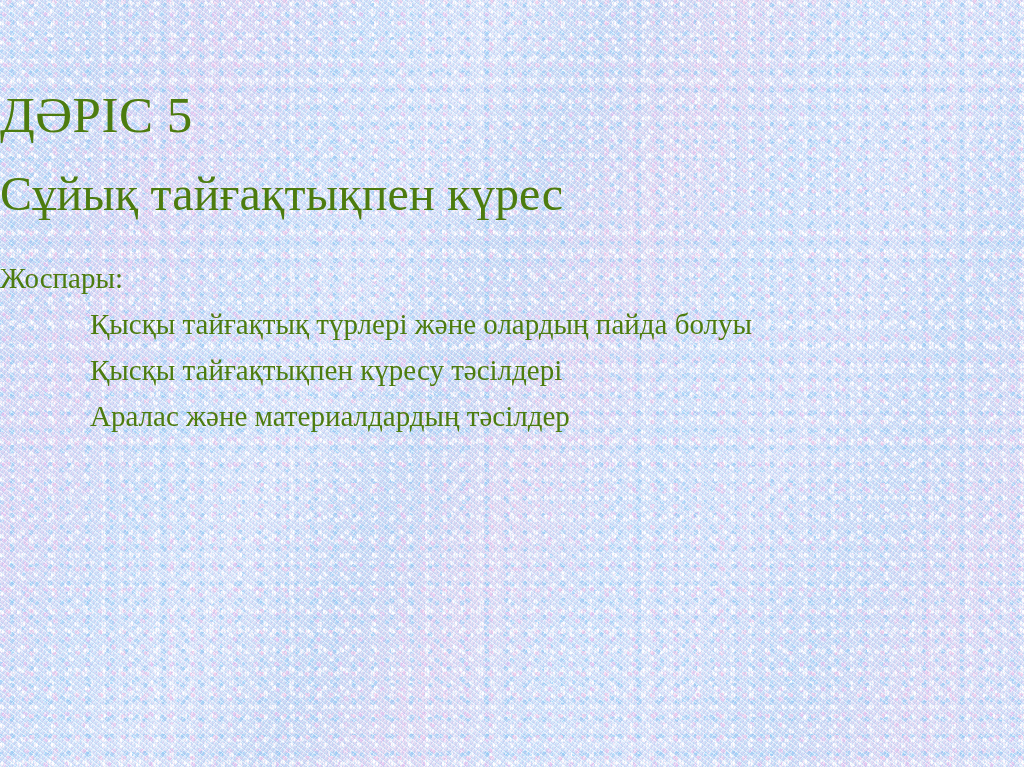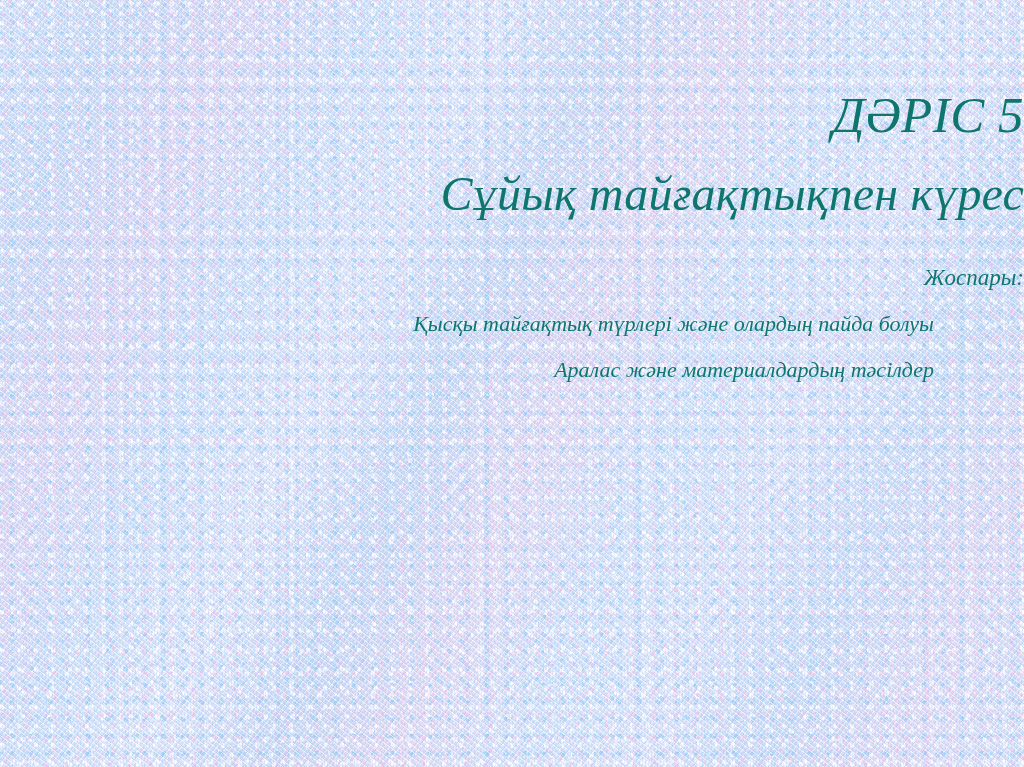--- a/index.html
+++ b/index.html
@@ -71,23 +71,22 @@
     mix-blend-mode: normal;
     opacity: 0.95;
     pointer-events: none;
   }
 
   #content {
     position: relative;
     z-index: 1;
     width: 100%;
     height: 100%;
-    text-align: right;
-    color: #0f766e;
-    font-style: italic;
+    text-align: left;
+    color: #4d7c0f;
   }
 
   .title-block {
     position: absolute;
     left: 0;
     right: 0;
     top: 86px;
   }
 
   .title-line-1 {
@@ -106,32 +105,32 @@
   }
 
   .plan-block {
     position: absolute;
     left: 0;
     right: 0;
     top: 255px;
   }
 
   .plan-heading {
-    font-size: 23px;
+    font-size: 29px;
     line-height: 46px;
   }
 
   .plan-list {
     list-style: none;
     margin: 0;
     padding: 0;
   }
 
   .plan-item {
-    font-size: 22px;
+    font-size: 29px;
     line-height: 46px;
     padding: 0 90px;
   }
 </style>
 </head>
 <body>
 
 <div id="slide">
 
   <div id="bg-texture"></div>
@@ -141,18 +140,19 @@
     <div class="title-block">
       <div class="title-line-1">ДӘРІС 5</div>
       <div class="title-line-2">Сұйық тайғақтықпен күрес</div>
     </div>
 
     <div class="plan-block">
       <div class="plan-heading">Жоспары:</div>
 
       <ul class="plan-list">
         <li class="plan-item">Қысқы тайғақтық түрлері және олардың пайда болуы</li>
+        <li class="plan-item">Қысқы тайғақтықпен күресу тәсілдері</li>
         <li class="plan-item">Аралас және материалдардың тәсілдер</li>
       </ul>
     </div>
 
   </div>
 </div>
 
 </body></html>

